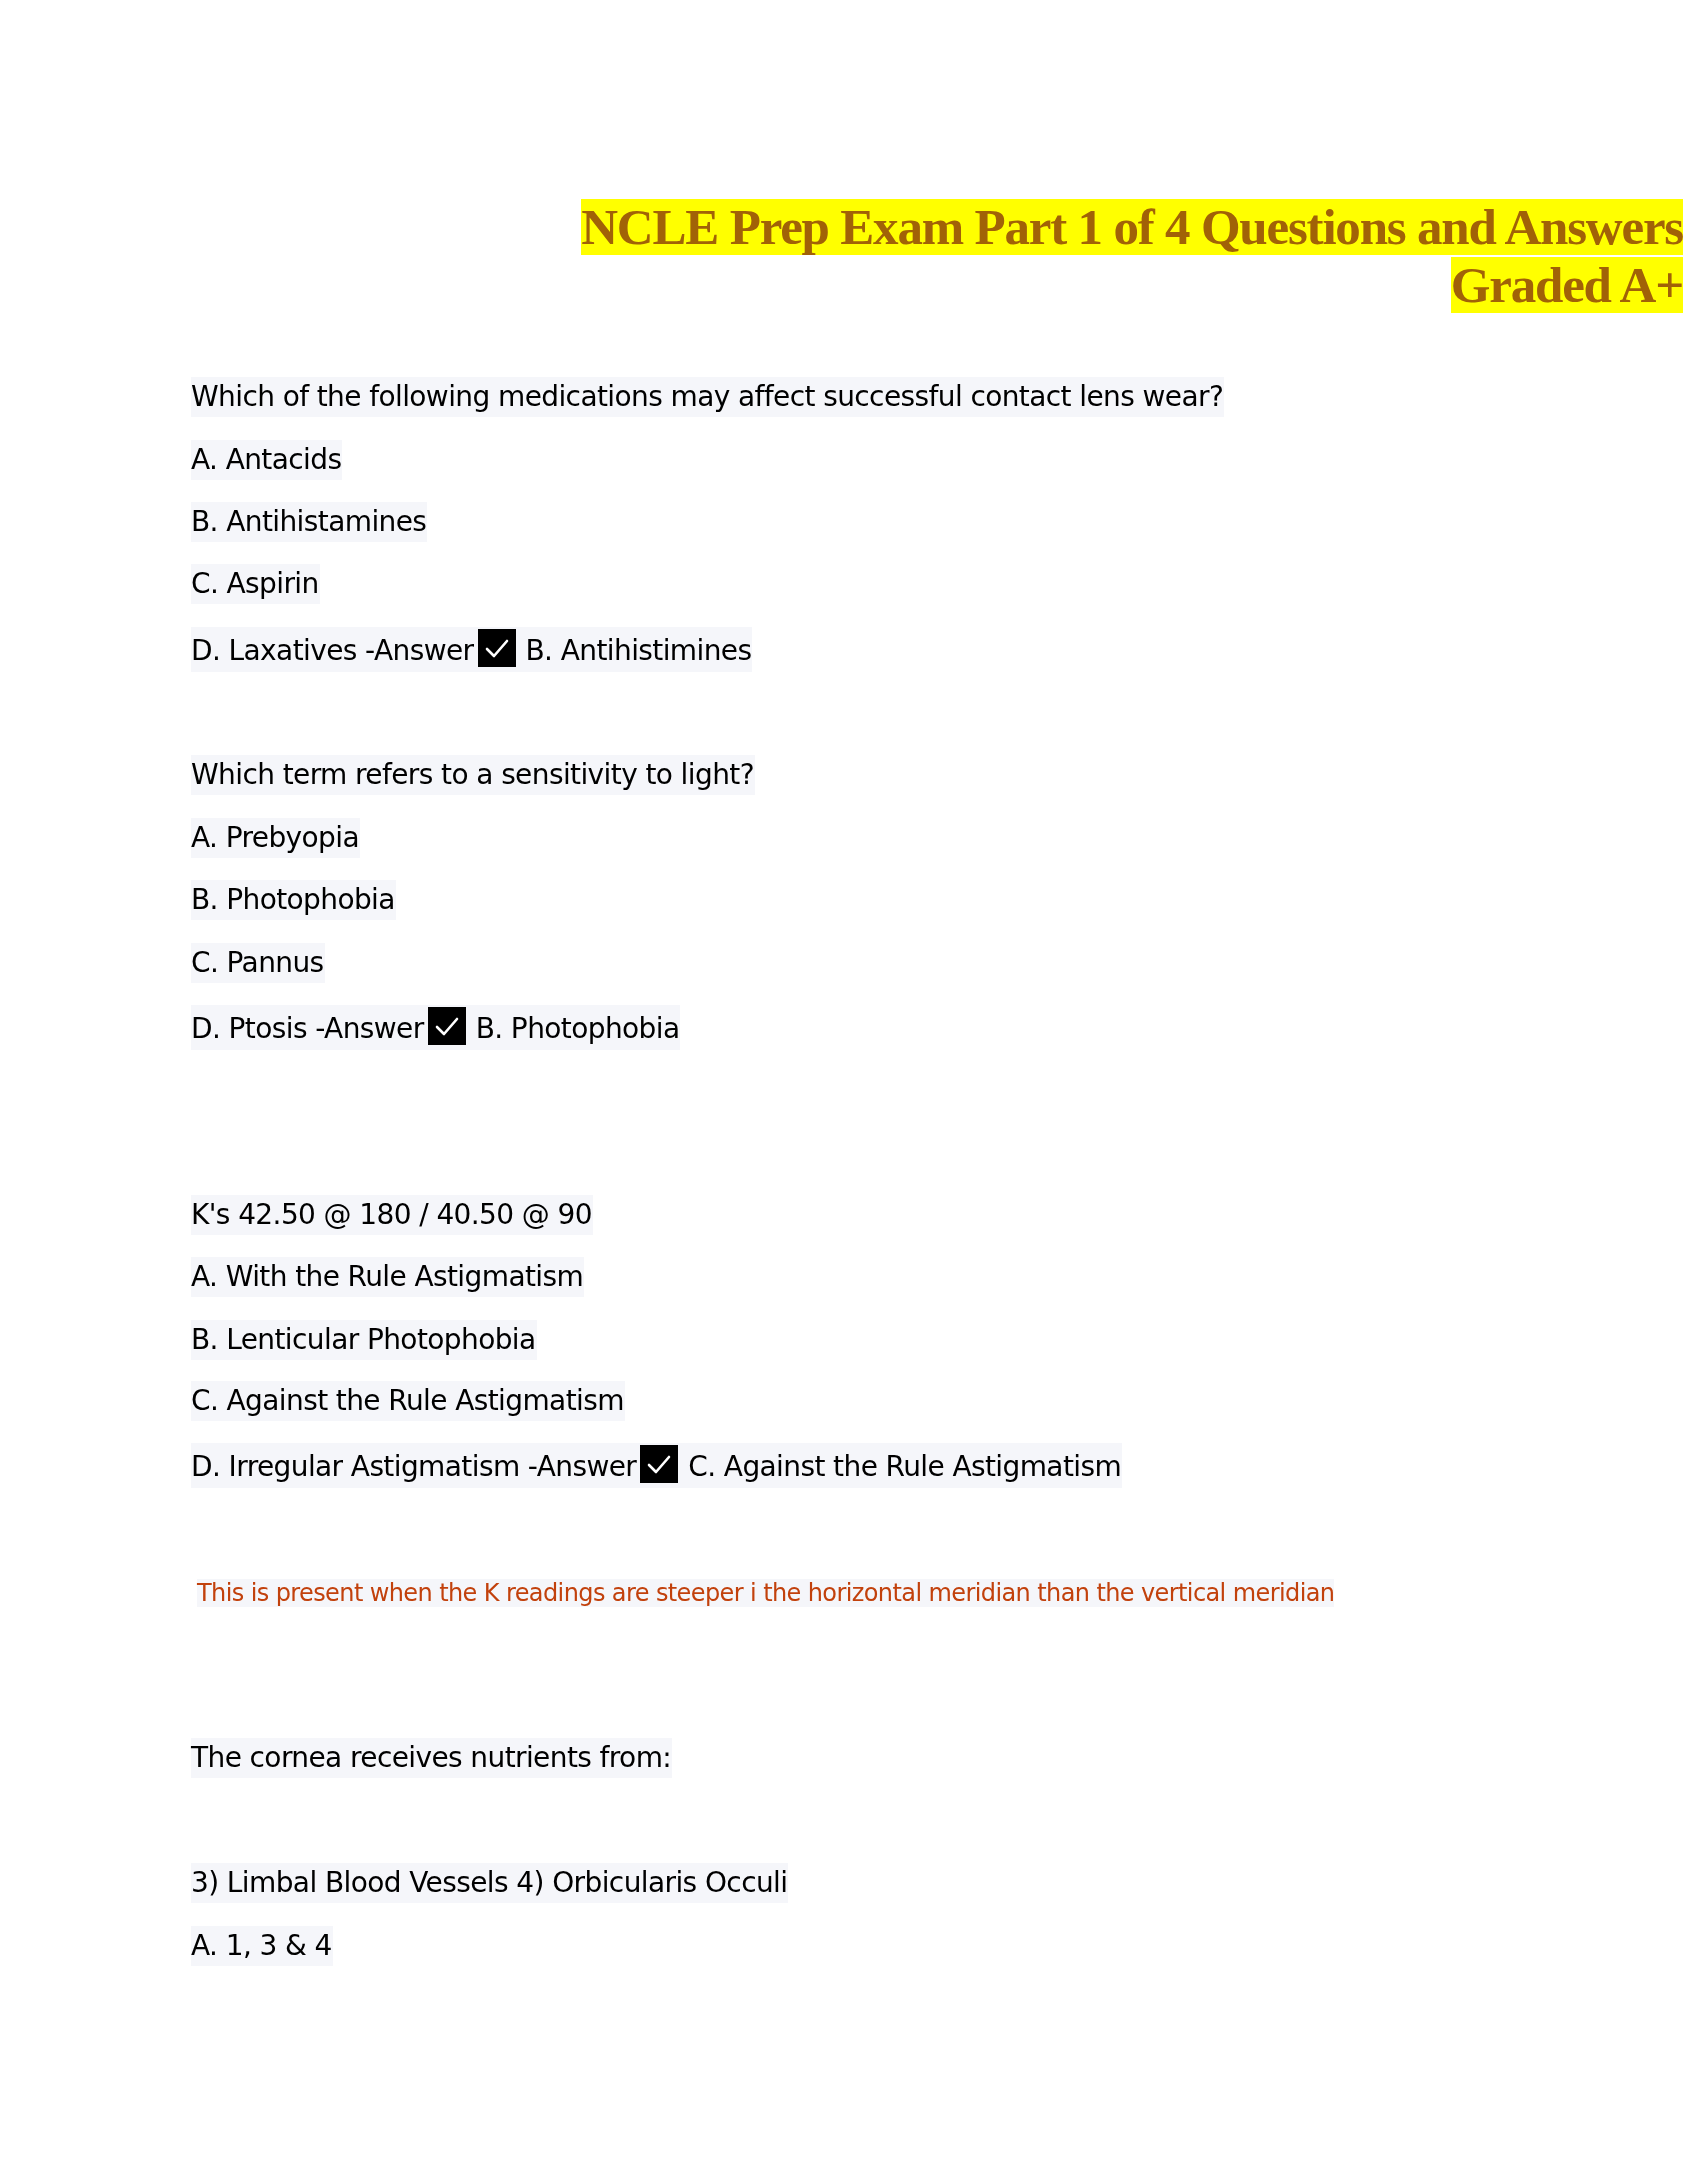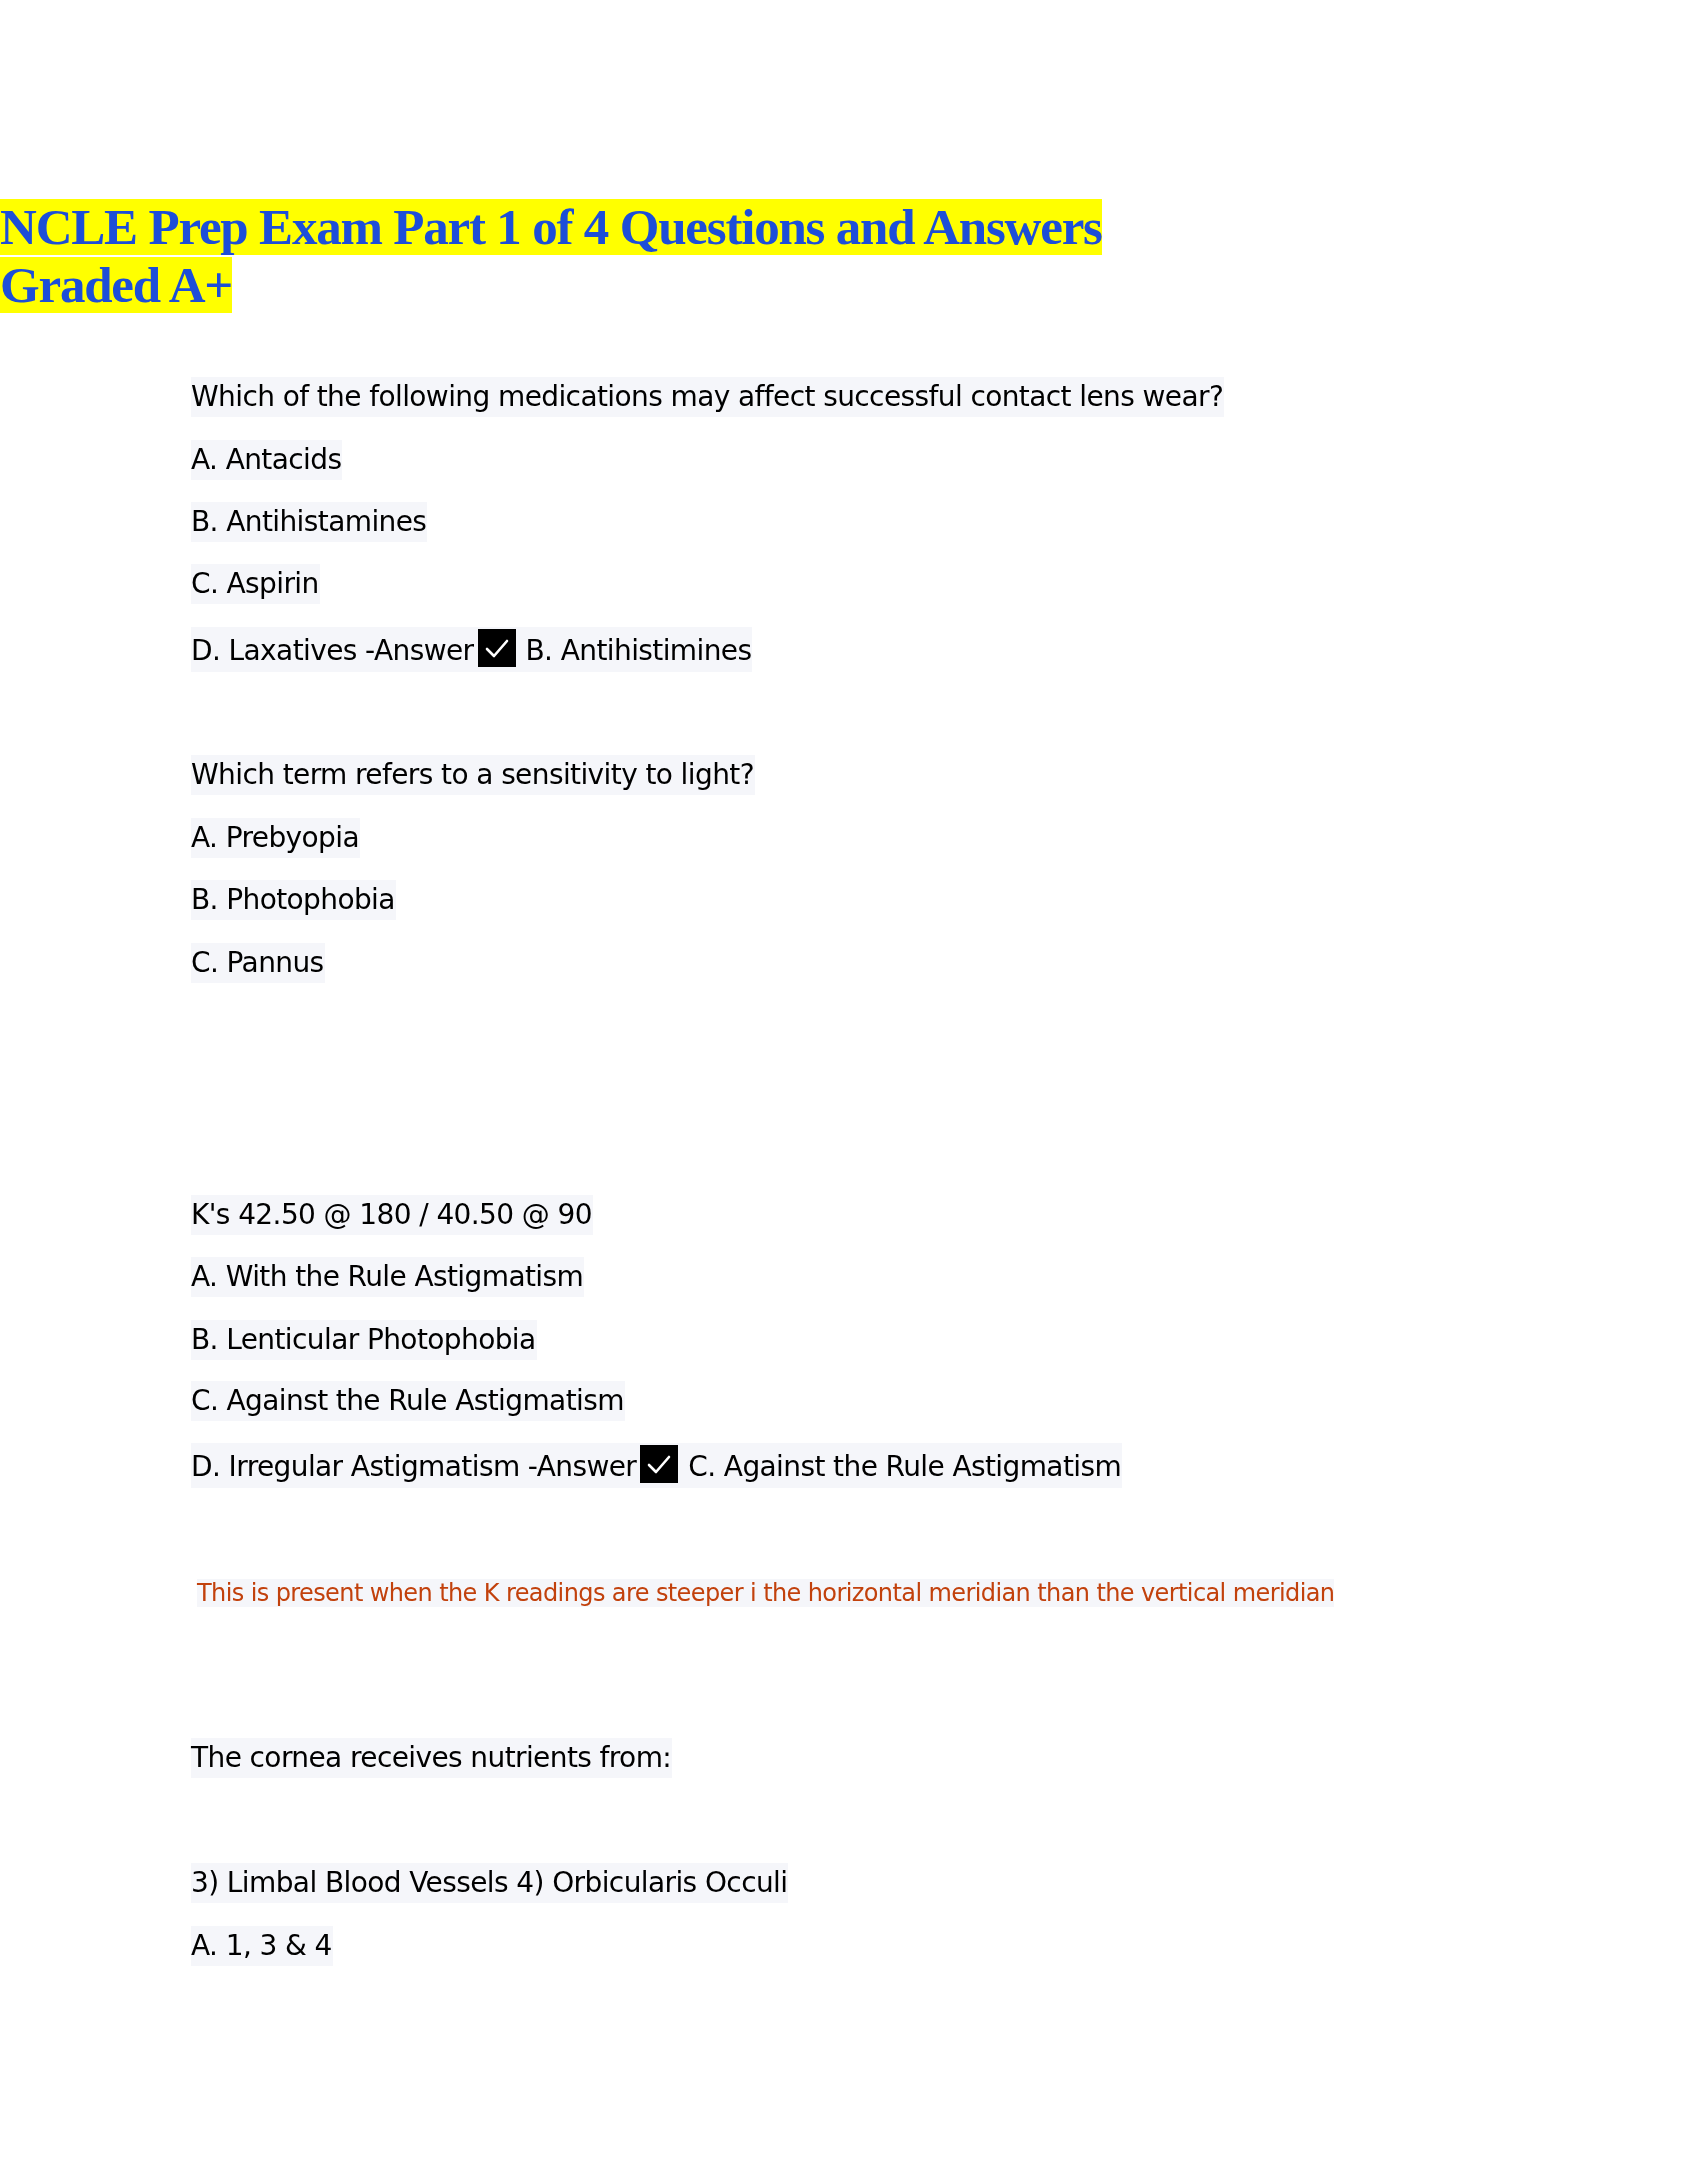--- a/index.html
+++ b/index.html
@@ -18,26 +18,26 @@
       position: absolute;
       left: 0; top: 0;
       width: 1683px; height: 2178px;
       background: #ffffff;
     }
     .title {
       position: absolute;
       left: 0;
       top: 198px;
       width: 1683px;
-      text-align: left;
+      text-align: right;
       font-family: "Liberation Serif", "DejaVu Serif", serif;
       font-weight: bold;
       font-size: 51px;
       line-height: 58px;
-      color: #1d4ed8;
+      color: #a16207;
       letter-spacing: -1.2px;
     }
     .title span {
       background: #ffff00;
       padding: 0 0px;
       -webkit-box-decoration-break: clone;
       box-decoration-break: clone;
     }
     .line {
       position: absolute;
@@ -105,20 +105,23 @@
   <div class="line" style="top:502px"><span class="hl">B. Antihistamines</span></div>
   <div class="line" style="top:564px"><span class="hl">C. Aspirin</span></div>
   <div class="line" style="top:755px"><span class="hl">Which term refers to a sensitivity to light?</span></div>
 
   <div class="line answer-line" style="top:627px"><span class="hl"><span>D. Laxatives -Answer</span><span class="check-box"><svg viewBox="0 0 24 22">
             <path d="M2 12 L9 19 L22 4" fill="none" stroke="#ffffff" stroke-width="2.6" stroke-linecap="round" stroke-linejoin="round"></path>
           </svg></span><span>B. Antihistimines</span></span></div>
   <div class="line" style="top:818px"><span class="hl">A. Prebyopia</span></div>
   <div class="line" style="top:880px"><span class="hl">B. Photophobia</span></div>
   <div class="line" style="top:943px"><span class="hl">C. Pannus</span></div>
+  <div class="line answer-line" style="top:1005px"><span class="hl"><span>D. Ptosis -Answer</span><span class="check-box"><svg viewBox="0 0 24 22">
+            <path d="M2 12 L9 19 L22 4" fill="none" stroke="#ffffff" stroke-width="2.6" stroke-linecap="round" stroke-linejoin="round"></path>
+          </svg></span><span>B. Photophobia</span></span></div>
 
   <div class="line" style="top:1195px"><span class="hl">K's 42.50 @ 180 / 40.50 @ 90</span></div>
   <div class="line" style="top:1257px"><span class="hl">A. With the Rule Astigmatism</span></div>
   <div class="line" style="top:1320px"><span class="hl">B. Lenticular Photophobia</span></div>
   <div class="line" style="top:1381px"><span class="hl">C. Against the Rule Astigmatism</span></div>
   <div class="line answer-line" style="top:1443px"><span class="hl"><span>D. Irregular Astigmatism -Answer</span><span class="check-box"><svg viewBox="0 0 24 22">
             <path d="M2 12 L9 19 L22 4" fill="none" stroke="#ffffff" stroke-width="2.6" stroke-linecap="round" stroke-linejoin="round"></path>
           </svg></span><span>C. Against the Rule Astigmatism</span></span></div>
 
   <div class="wrap-line" style="top:1573px"><span>This is present when the K readings are steeper i the horizontal meridian than the vertical meridian</span></div>

